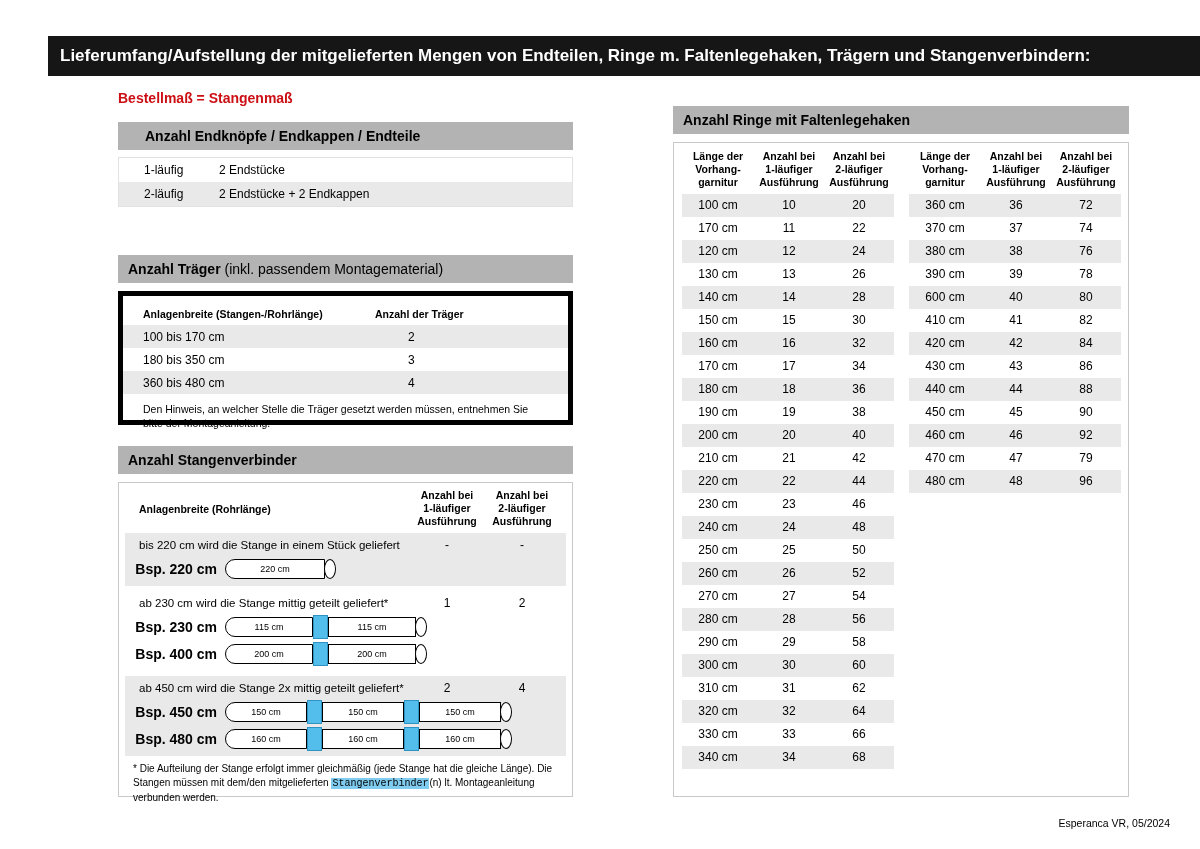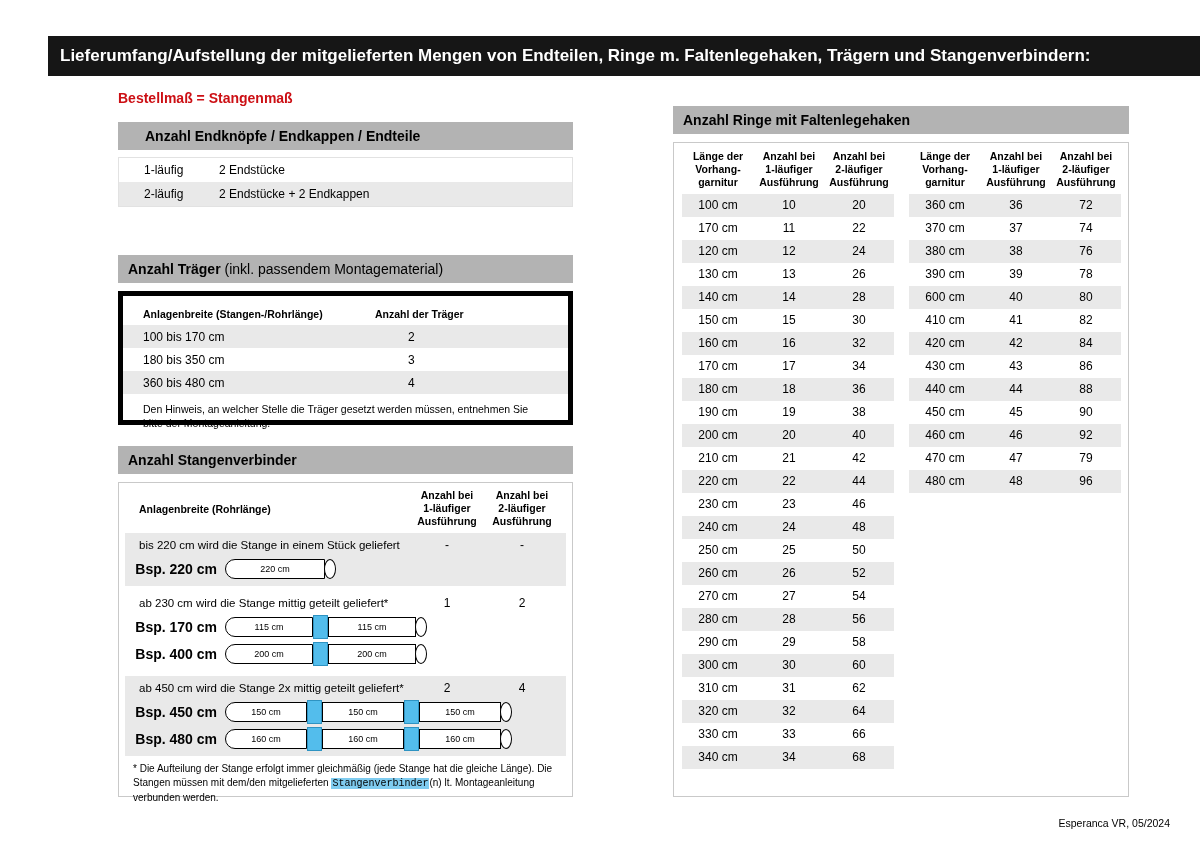--- a/index.html
+++ b/index.html
@@ -174,21 +174,21 @@
             </span>
           </div>
         </div>
         <div class="vb-section">
           <div class="vb-desc-row">
             <span class="vb-desc">ab 230 cm wird die Stange mittig geteilt geliefert*</span>
             <span class="vb-v1">1</span>
             <span class="vb-v2">2</span>
           </div>
           <div class="vb-ex">
-            <span class="vb-ex-label">Bsp. 170 cm</span>
+            <span class="vb-ex-label">Bsp. 230 cm</span>
             <span class="rod">
               <span class="rod-seg first" style="width: 88px;">115 cm</span>
               <span class="rod-conn"></span>
               <span class="rod-seg" style="width: 88px;">115 cm</span>
               <span class="rod-cap"></span>
             </span>
           </div>
           <div class="vb-ex">
             <span class="vb-ex-label">Bsp. 400 cm</span>
             <span class="rod">

